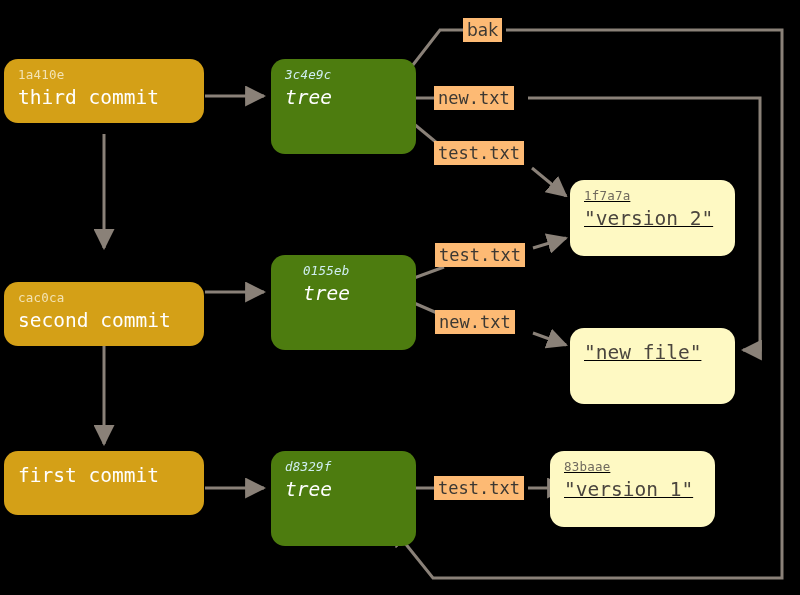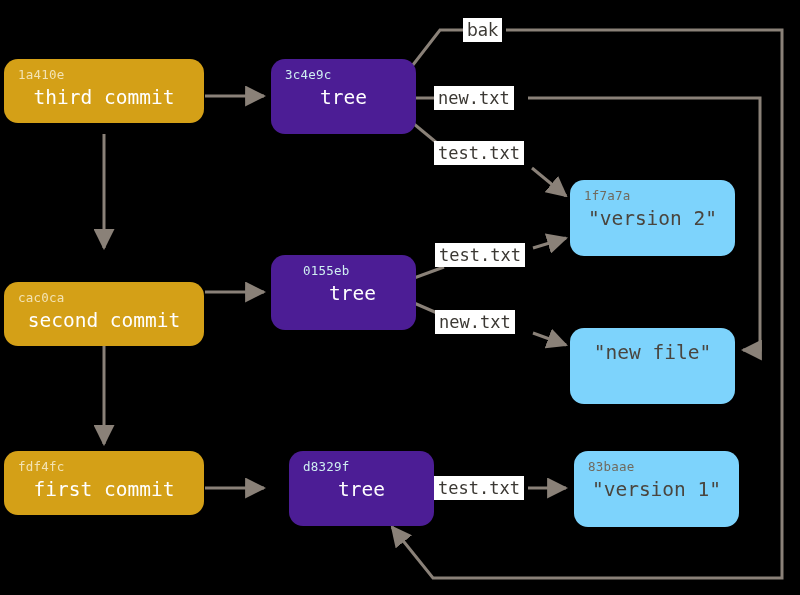--- a/index.html
+++ b/index.html
@@ -34,50 +34,52 @@
     font-size: 12.5px;
     letter-spacing: 0.2px;
     line-height: 14px;
     display: block;
   }
   .node .title {
     font-family: "DejaVu Sans Mono", "Liberation Mono", monospace;
     font-size: 19.5px;
     line-height: 26px;
     display: block;
-    text-align: center;
+    text-align: left;
     margin-top: 3px;
   }
   .node.commit {
     background: #d4a017;
     width: 200px;
     height: 64px;
   }
   .node.commit .hash { color: #f3e3b4; }
   .node.commit .title { color: #ffffff; }
 
   .node.tree {
-    background: #4c1d95;
+    background: #4d7c0f;
     width: 145px;
-    height: 75px;
+    height: 95px;
+    font-style: italic;
   }
   .node.tree .hash { color: #cfeef1; }
   .node.tree .title { color: #ffffff; }
 
   .node.blob {
-    background: #7dd3fc;
+    background: #fef9c3;
     width: 165px;
     height: 76px;
+    text-decoration: underline;
   }
   .node.blob .hash { color: #706a5e; }
   .node.blob .title { color: #4a453e; }
 
   .edge-label {
     position: absolute;
-    background: #ffffff;
+    background: #fdba74;
     color: #3b3833;
     font-family: "DejaVu Sans Mono", "Liberation Mono", monospace;
     font-size: 17px;
     line-height: 24px;
     height: 24px;
     padding: 0 4px;
     white-space: nowrap;
     box-sizing: border-box;
   }
   .edge-label.sans {
@@ -130,49 +132,48 @@
     <span class="hash">1a410e</span>
     <span class="title">third commit</span>
   </div>
 
   <div class="node commit" style="left:4px; top:255px;margin-top:27px;">
     <span class="hash">cac0ca</span>
     <span class="title">second commit</span>
   </div>
 
   <div class="node commit" style="left:4px; top:451px;">
-    <span class="hash">fdf4fc</span>
     <span class="title">first commit</span>
   </div>
 
   <div class="node tree" style="left:271px; top:59px;">
     <span class="hash">3c4e9c</span>
     <span class="title">tree</span>
   </div>
 
   <div class="node tree" style="left:271px; top:255px;padding-left:32px;">
     <span class="hash">0155eb</span>
     <span class="title">tree</span>
   </div>
 
-  <div class="node tree" style="left:289px; top:451px;">
+  <div class="node tree" style="left:271px; top:451px;">
     <span class="hash">d8329f</span>
     <span class="title">tree</span>
   </div>
 
   <div class="node blob" style="left:570px; top:180px;">
     <span class="hash">1f7a7a</span>
     <span class="title">"version 2"</span>
   </div>
 
   <div class="node blob" style="left:570px; top:328px;">
     <span class="title">"new file"</span>
   </div>
 
-  <div class="node blob" style="left:574px; top:451px;">
+  <div class="node blob" style="left:550px; top:451px;">
     <span class="hash">83baae</span>
     <span class="title">"version 1"</span>
   </div>
 
   <div class="edge-label sans" style="left:463px; top:18px;">bak</div>
 
   <div class="edge-label" style="left:434px; top:86px;">new.txt</div>
 
   <div class="edge-label" style="left:434px; top:141px;">test.txt</div>
 

